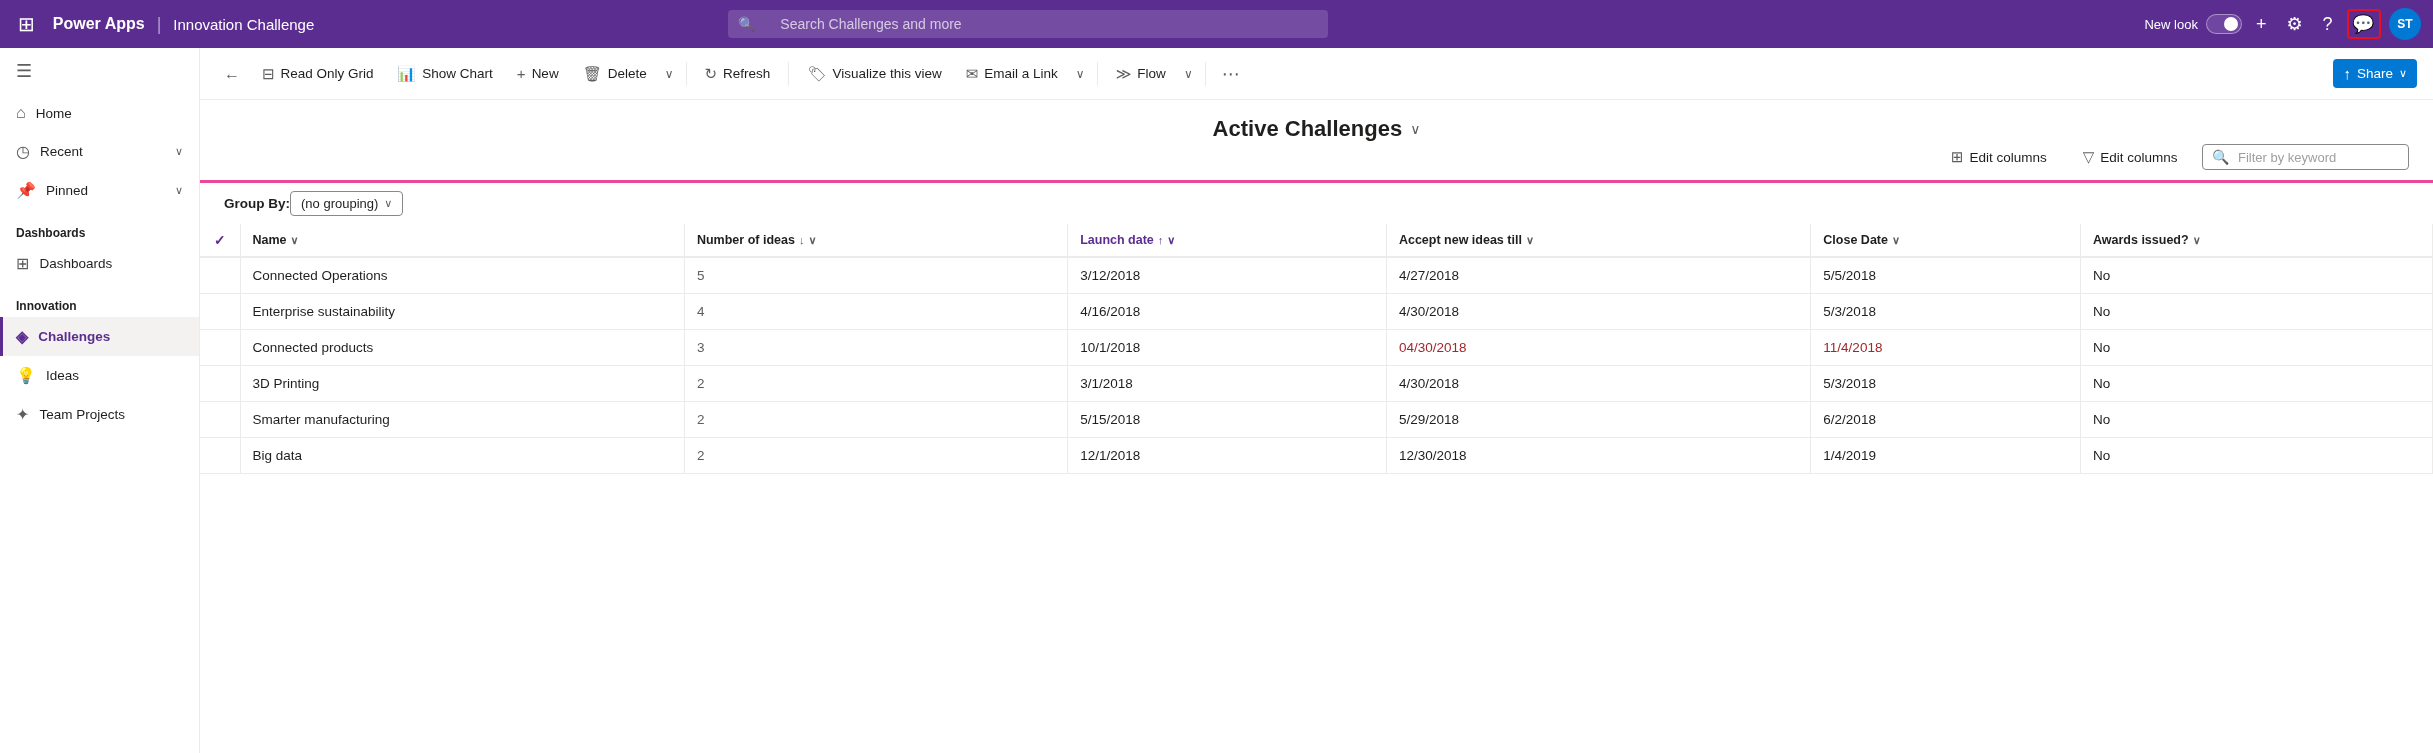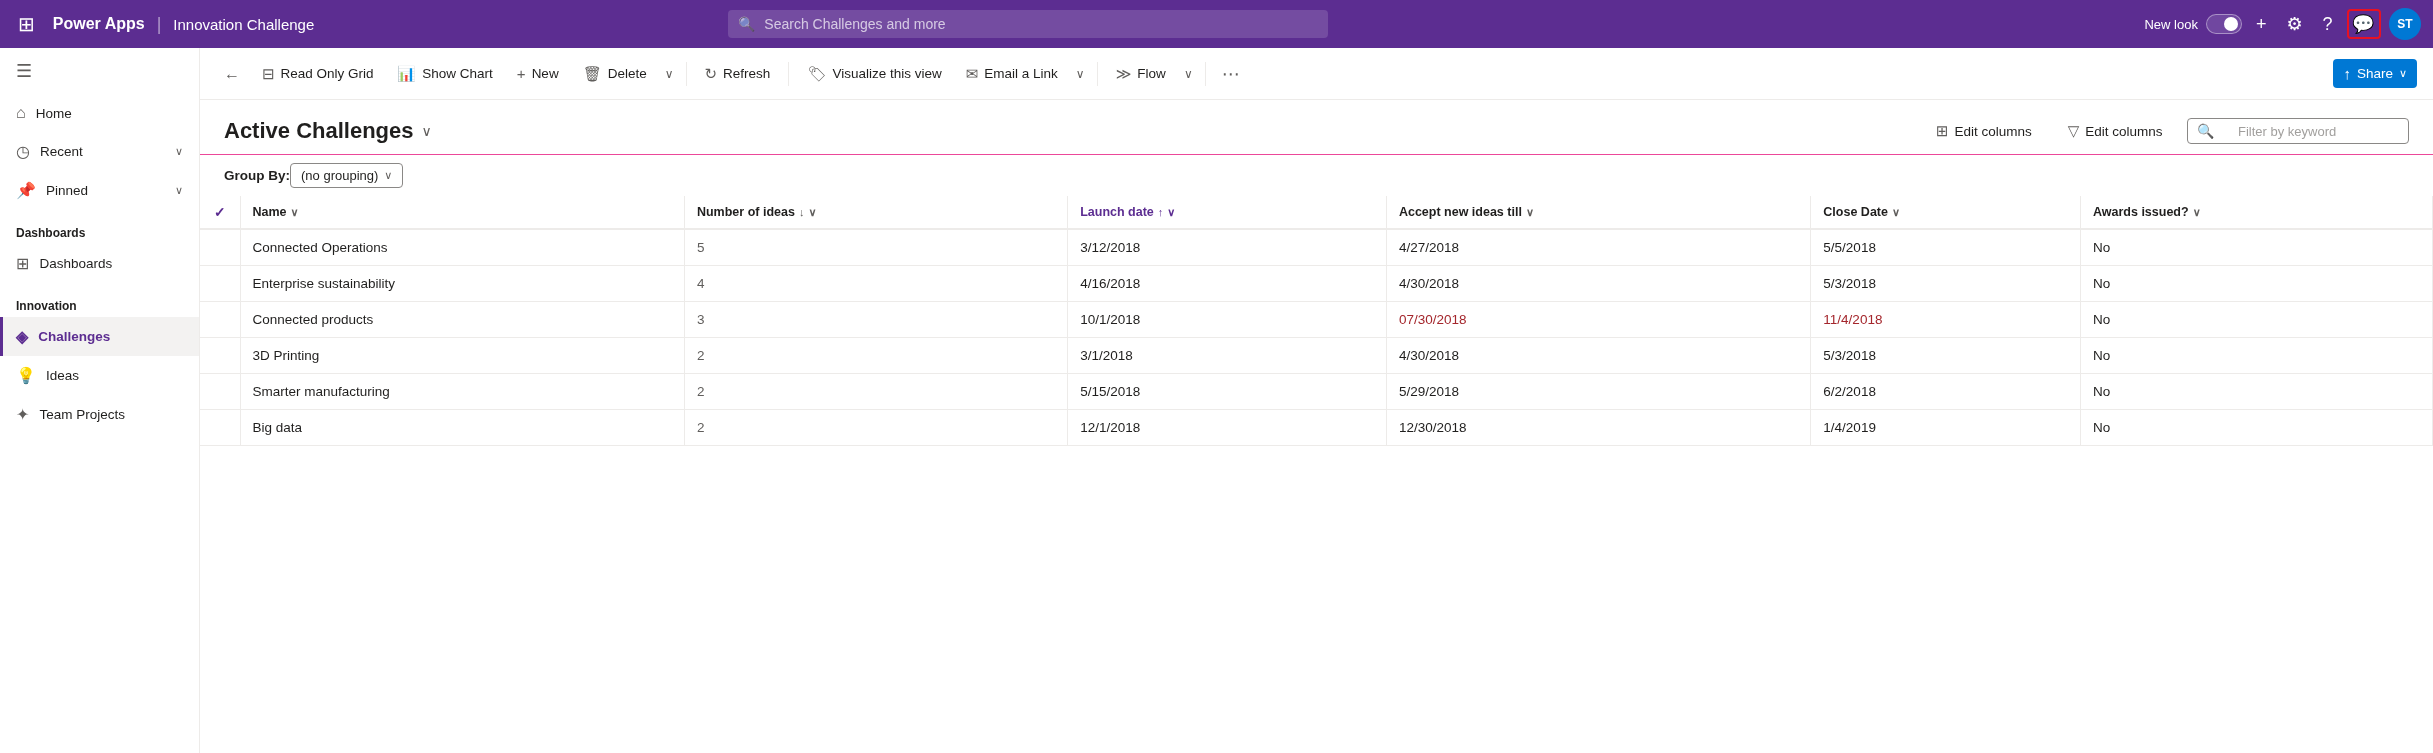--- a/index.html
+++ b/index.html
@@ -29,21 +29,21 @@
       font-size: 15px;
       white-space: nowrap;
     }
     .top-nav-search {
       flex: 1;
       max-width: 600px;
       margin: 0 auto;
     }
     .top-nav-search input {
       width: 100%;
-      padding: 6px 12px 6px 36px;
+      padding: 6px 12px 6px 52px;
       border-radius: 4px;
       border: none;
       background: rgba(255,255,255,0.15);
       color: #fdba74;
       font-size: 14px;
       outline: none;
     }
     .top-nav-search input::placeholder { color: rgba(255,255,255,0.7); }
     .search-wrapper {
       position: relative;
@@ -235,22 +235,23 @@
       font-size: 18px;
       color: #605e5c;
       border-radius: 4px;
     }
 
     
     .view-header {
       display: flex;
       align-items: center;
       padding: 16px 24px 8px 24px;
-      border-bottom: 1px solid #ec4899;
+      border-bottom: 3px solid #ec4899;
       flex-shrink: 0;
+      flex-direction: column;
     }
     .view-title-wrapper {
       display: flex;
       align-items: center;
       gap: 8px;
     }
     .view-title {
       font-size: 22px;
       font-weight: 600;
       color: #201f1e;
@@ -287,21 +288,20 @@
       padding: 4px 10px;
       gap: 8px;
       background: white;
     }
     .filter-keyword-box input {
       border: none;
       outline: none;
       font-size: 13px;
       color: #201f1e;
       width: 160px;
-      margin-left: 15px;
     }
     .filter-keyword-box input::placeholder { color: #a19f9d; }
 
     
     .group-by-bar {
       display: flex;
       align-items: center;
       padding: 8px 24px;
       flex-shrink: 0;
     }
@@ -594,21 +594,21 @@
               <td>4/16/2018</td>
               <td>4/30/2018</td>
               <td>5/3/2018</td>
               <td>No</td>
             </tr>
             <tr>
               <td></td>
               <td>Connected products</td>
               <td style="color: rgb(96, 94, 92);">3</td>
               <td>10/1/2018</td>
-              <td class="overdue">07/30/2018</td>
+              <td class="overdue">04/30/2018</td>
               <td class="overdue">11/4/2018</td>
               <td>No</td>
             </tr>
             <tr>
               <td></td>
               <td>3D Printing</td>
               <td style="color: rgb(96, 94, 92);">2</td>
               <td>3/1/2018</td>
               <td>4/30/2018</td>
               <td>5/3/2018</td>

